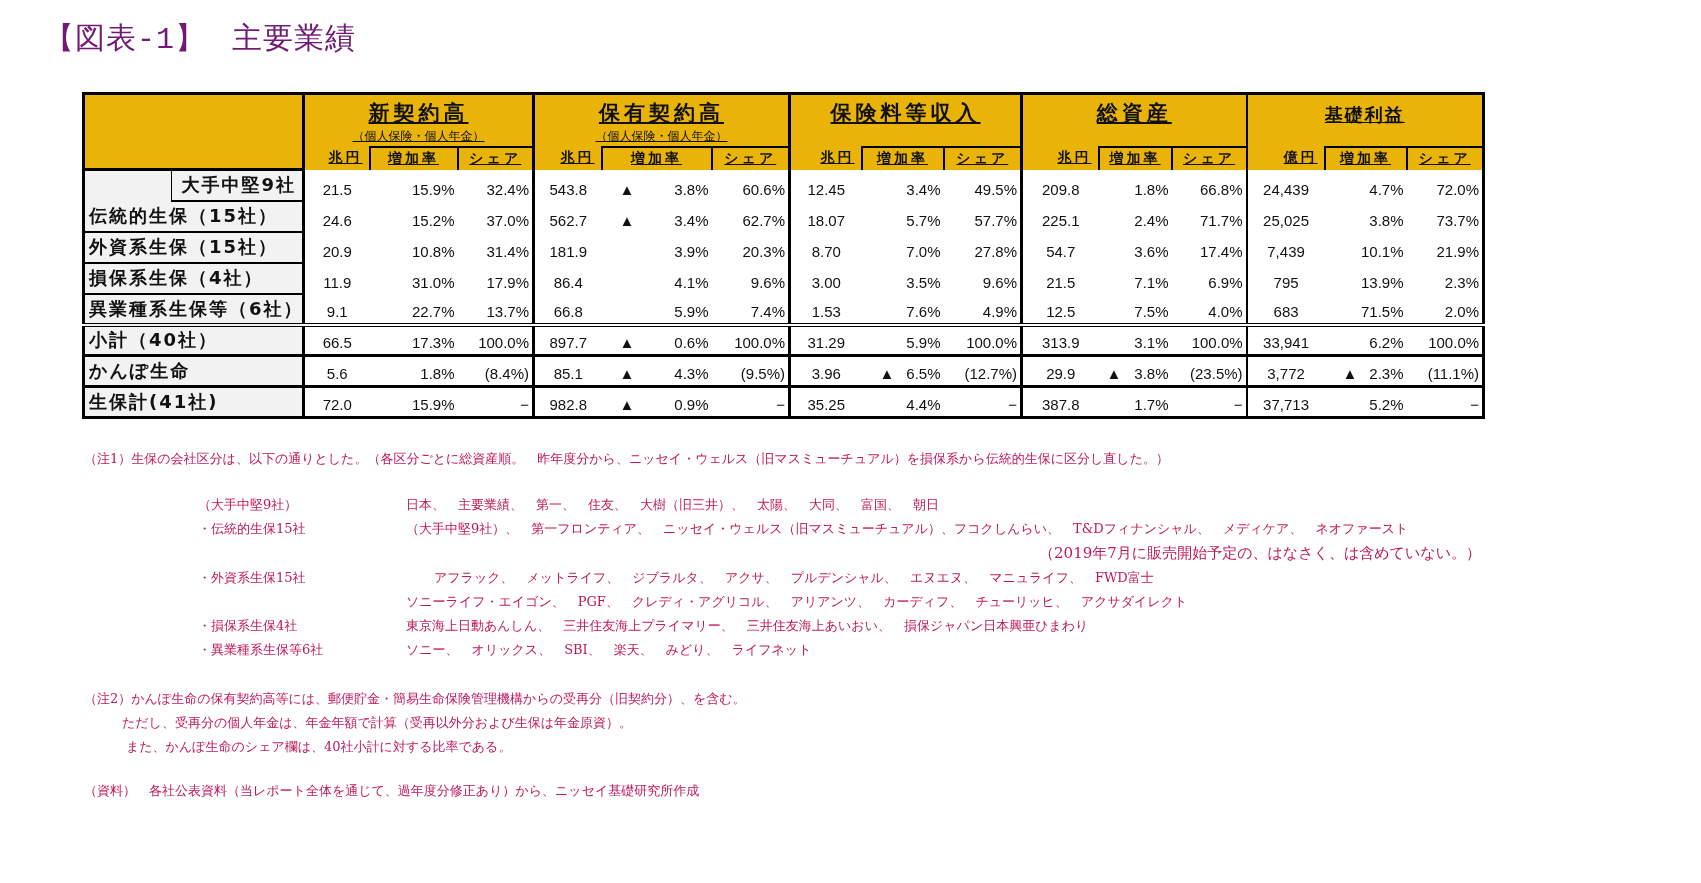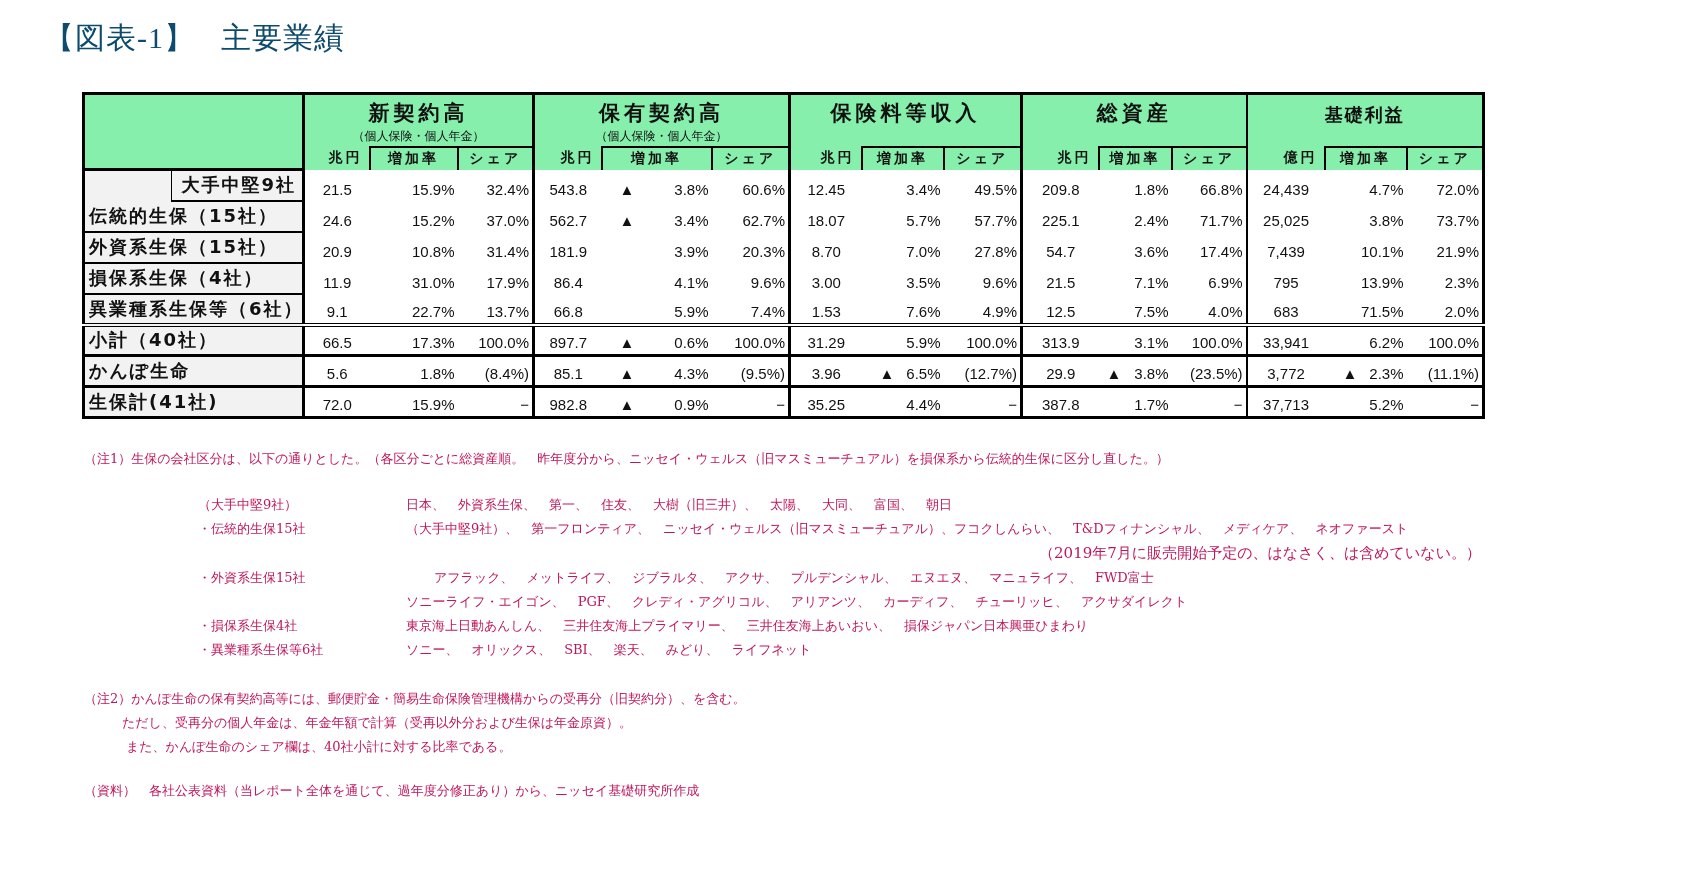--- a/index.html
+++ b/index.html
@@ -1,25 +1,25 @@
 <!DOCTYPE html>
 <html><head>
 <meta charset="utf-8">
 <style>
   html, body { margin: 0; padding: 0; background: #ffffff; }
   body { width: 1701px; height: 883px; position: relative; overflow: hidden;
          font-family: "DejaVu Sans", "Liberation Sans", sans-serif; color: #111; }
-  .title { position: absolute; left: 44px; top: 18px; font-family: Liberation Serif, serif;
-           font-size: 30px; letter-spacing: 1px; color: #0c4a6e; white-space: nowrap; }
+  .title { position: absolute; left: 44px; top: 18px; font-family: Liberation Mono, monospace;
+           font-size: 30px; letter-spacing: 1px; color: #701a75; white-space: nowrap; }
   .title .gap { display: inline-block; width: 26px; }
 
   table.main { position: absolute; left: 82px; top: 92px; border-collapse: collapse;
                table-layout: fixed; width: 1400px; font-family: "Liberation Sans", "DejaVu Sans", sans-serif; }
   table.main td { padding: 0; margin: 0; border: 0; height: 31px; box-sizing: border-box; }
-  .hdr { background: #86efac; }
+  .hdr { background: #eab308; text-decoration: underline; }
   .lbl { background: #f2f2f2; font-weight: bold; font-size: 18px; letter-spacing: 2px;
          font-family: "DejaVu Sans", sans-serif; padding-left: 4px !important; white-space: nowrap; }
   .grp-title { font-weight: bold; font-size: 21px; text-align: center; letter-spacing: 4px;
                font-family: "DejaVu Sans", sans-serif; height: 33px !important; vertical-align: bottom; }
   .grp-sub { font-size: 12px; text-align: center; height: 20px !important; font-family: "DejaVu Sans", sans-serif; }
   .unit { font-weight: bold; font-size: 14px; text-align: center; height: 23px !important; letter-spacing: 3px;
           font-family: "DejaVu Sans", sans-serif; }
   .unit.r { text-align: right; padding-right: 6px !important; }
   .num { font-size: 15px; text-align: right; padding-right: 3px !important; vertical-align: bottom;
          padding-bottom: 3px !important; white-space: nowrap; }
@@ -242,21 +242,21 @@
         <td class="num bl2 c1 bt3 bb3"><span>37,713</span></td>
         <td class="num bt3 bb3"><span>5.2%</span></td>
         <td class="num bt3 bb3 br3"><span>−</span></td>
       </tr>
     </tbody>
 </table>
 
 <div class="n-row" style="left:84px;top:450px;">（注1）生保の会社区分は、以下の通りとした。（各区分ごとに総資産順。　昨年度分から、ニッセイ・ウェルス（旧マスミューチュアル）を損保系から伝統的生保に区分し直した。）</div>
 
 <div class="n-row" style="left:198px;top:496px;">（大手中堅9社）</div>
-<div class="n-row" style="left:406px;top:496px;">日本、　外資系生保、　第一、　住友、　大樹（旧三井）、　太陽、　大同、　富国、　朝日</div>
+<div class="n-row" style="left:406px;top:496px;">日本、　主要業績、　第一、　住友、　大樹（旧三井）、　太陽、　大同、　富国、　朝日</div>
 
 <div class="n-row" style="left:198px;top:520px;">・伝統的生保15社</div>
 <div class="n-row" style="left:406px;top:520px;">（大手中堅9社）、　第一フロンティア、　ニッセイ・ウェルス（旧マスミューチュアル）、フコクしんらい、　T&amp;Dフィナンシャル、　メディケア、　ネオファースト</div>
 <div class="n-row" style="right:220px;top:544px;font-size:15px;">（2019年7月に販売開始予定の、はなさく、は含めていない。）</div>
 
 <div class="n-row" style="left:198px;top:569px;">・外資系生保15社</div>
 <div class="n-row" style="left:406px;top:569px;margin-left:28px;">アフラック、　メットライフ、　ジブラルタ、　アクサ、　プルデンシャル、　エヌエヌ、　マニュライフ、　FWD富士</div>
 <div class="n-row" style="left:406px;top:593px;">ソニーライフ・エイゴン、　PGF、　クレディ・アグリコル、　アリアンツ、　カーディフ、　チューリッヒ、　アクサダイレクト</div>
 
 <div class="n-row" style="left:198px;top:617px;">・損保系生保4社</div>

